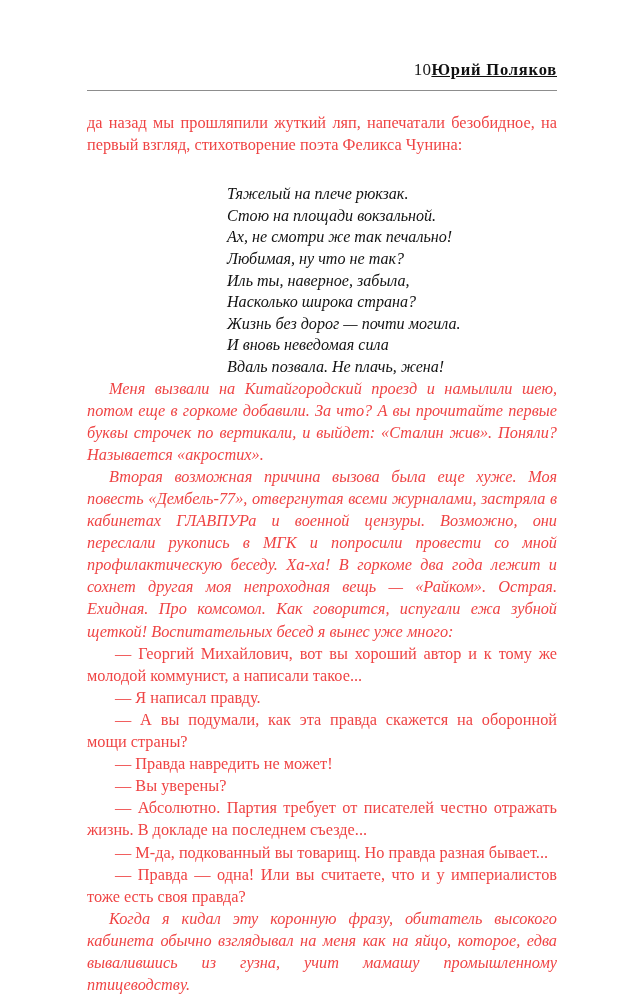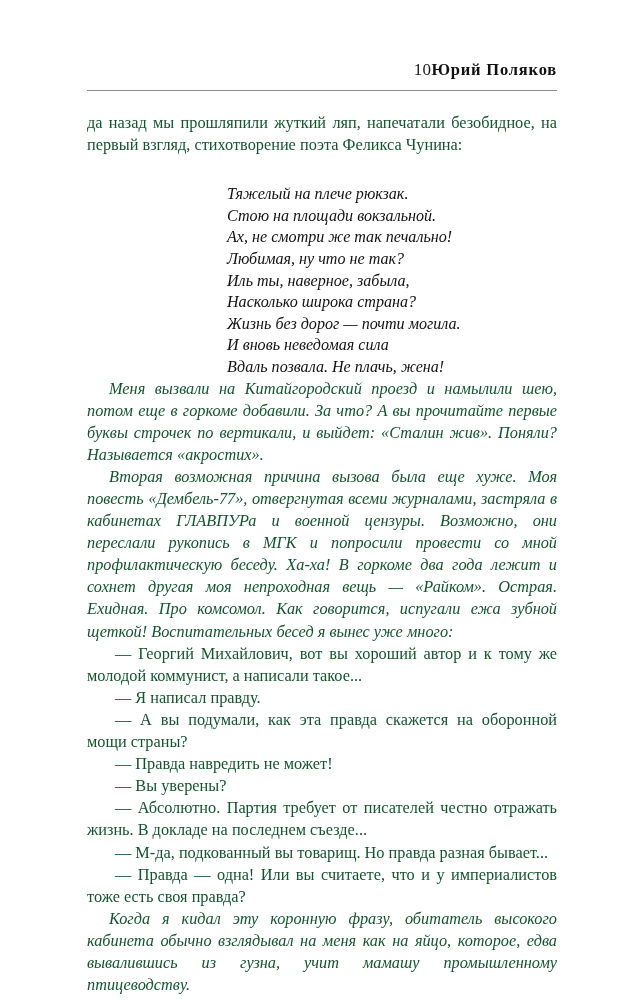--- a/index.html
+++ b/index.html
@@ -38,20 +38,21 @@
     line-height: 20px;
     color: #1a1a1a;
     letter-spacing: 0.3px;
   }
   .author-name {
     font-size: 16.5px;
     line-height: 20px;
     font-weight: bold;
     color: #111111;
     letter-spacing: 0.8px;
+    text-decoration: underline;
   }
   .head-rule {
     position: absolute;
     left: 87px;
     top: 90px;
     width: 470px;
     height: 1px;
     background: #8d8d8d;
   }
 
@@ -63,21 +64,21 @@
     width: 470px;
   }
 
   p.para {
     margin: 0;
     font-size: 16.3px;
     line-height: 22.1px;
     text-align: justify;
     text-justify: inter-word;
     hyphens: manual;
-    color: #14532d;
+    color: #ef4444;
   }
   p.para.indent {
     text-indent: 22px;
     font-style: italic;
   }
   p.para.dialogue {
     text-indent: 28px;
   }
   p.para.noindent {
     text-indent: 0;

